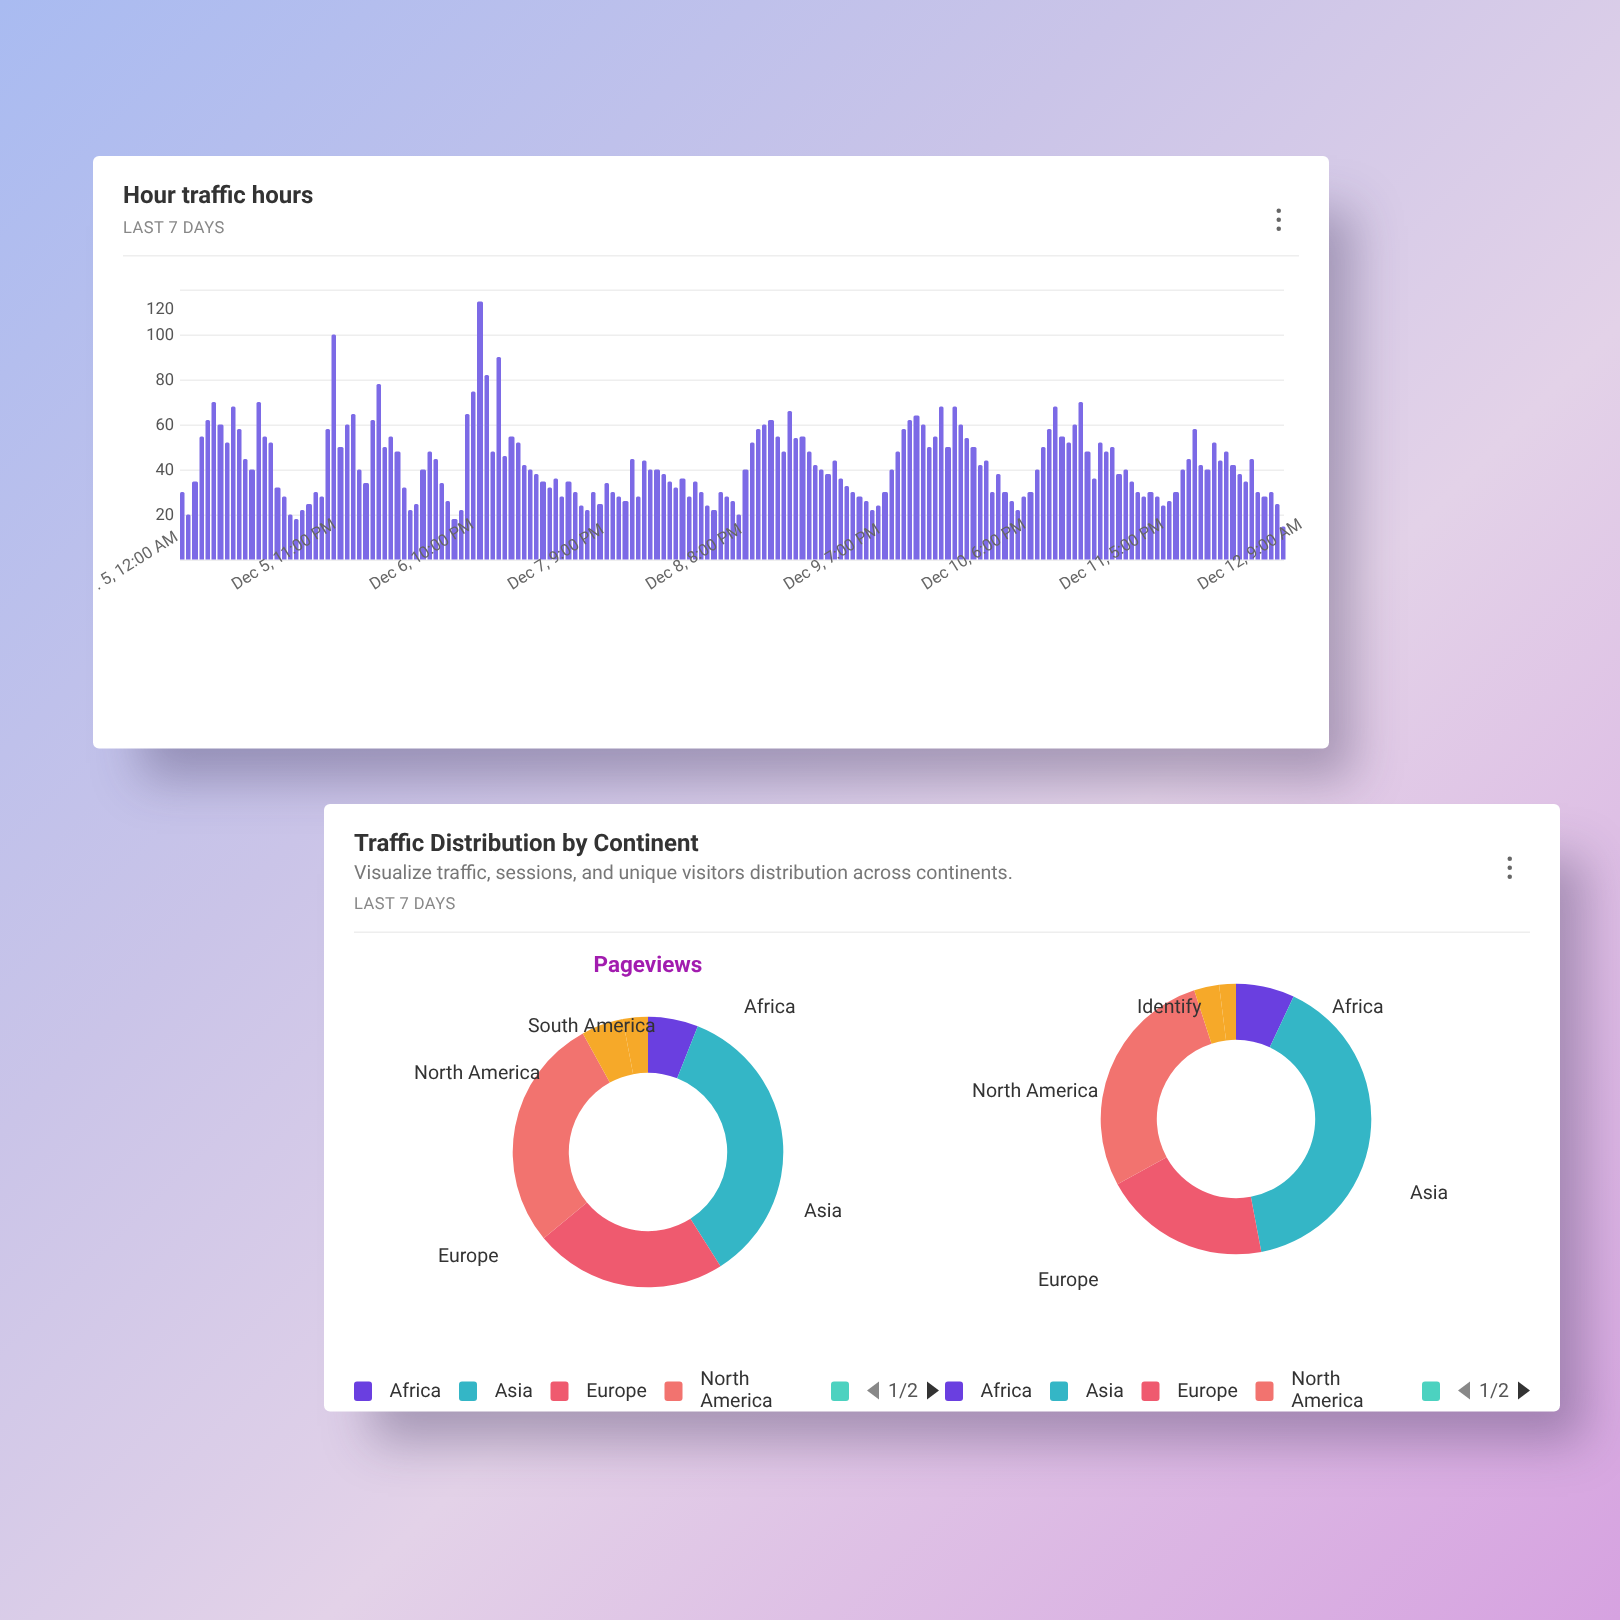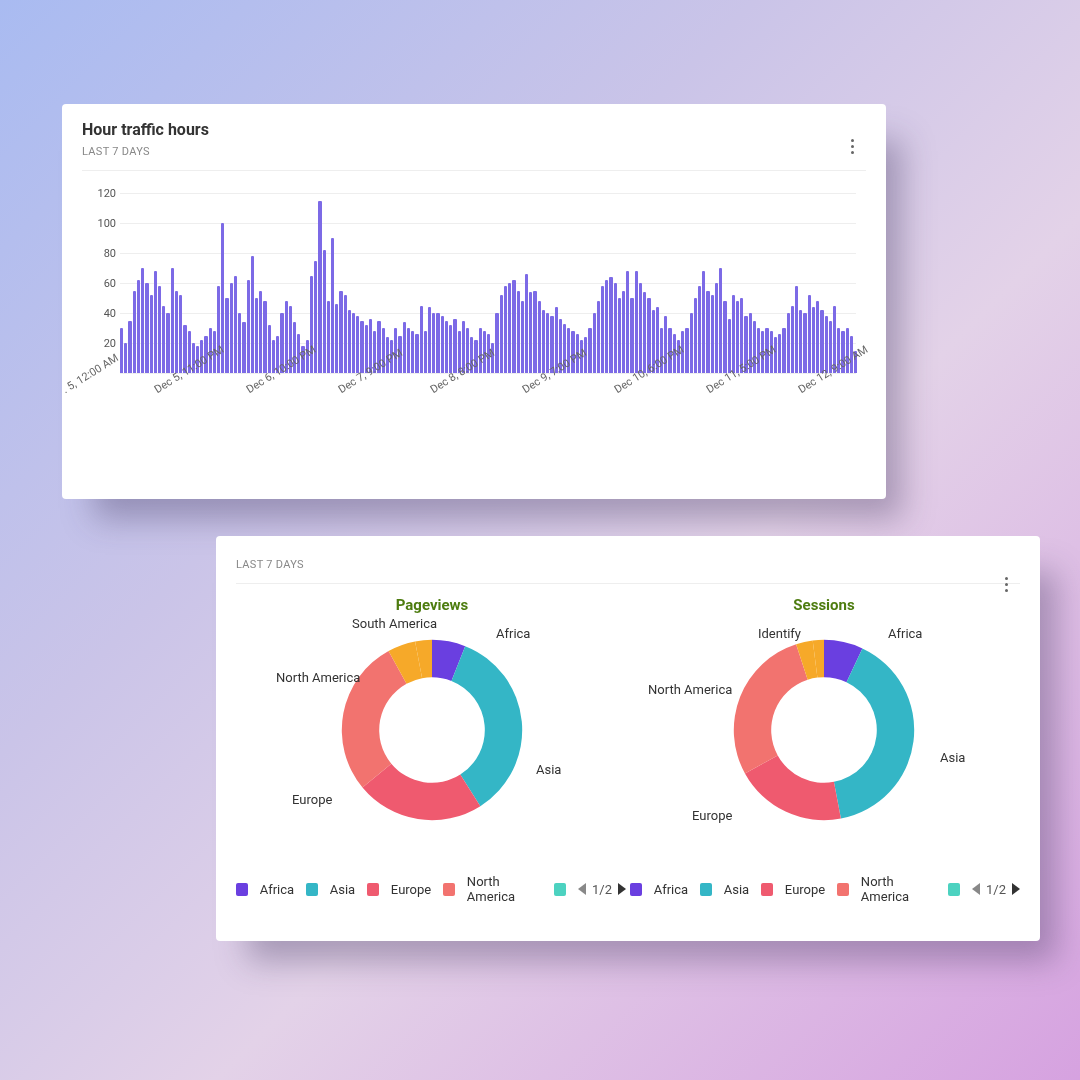--- a/index.html
+++ b/index.html
@@ -39,21 +39,21 @@
   .bars .b  { flex:1 1 0; background:#7c6ae6; border-radius:1px 1px 0 0; }
   .x-axis   { position:absolute; left:38px; right:10px; top:186px; height:60px; }
   .x-axis .xt{ position:absolute; font-size:11px; color:#666; transform:rotate(-32deg);
                transform-origin:left top; white-space:nowrap; }
   .x-title  { position:absolute; left:0; right:0; bottom:-6px; text-align:center;
               font-size:12px; color:#666; }
 
   
   .donut-row { display:flex; margin-top:8px; height:280px; }
   .donut-col { flex:1 1 0; position:relative; }
-  .donut-title{ text-align:center; font-weight:700; font-size:15px; color:#4d7c0f; margin-top:4px; }
+  .donut-title{ text-align:center; font-weight:700; font-size:15px; color:#a21caf; margin-top:4px; }
   svg.donut  { display:block; margin:6px auto 0 auto; }
   .donut-label{ position:absolute; font-size:13px; color:#333; white-space:nowrap; }
 
   
   .legend-row{ display:flex; gap:4px; margin-top:2px; }
   .legend-half{ flex:1 1 0; display:flex; align-items:center; gap:12px; font-size:13px; color:#333; }
   .sw        { width:13px; height:13px; border-radius:2px; display:inline-block; }
   .pager     { display:flex; align-items:center; gap:6px; color:#555; font-size:13px; }
   .arrow     { width:0; height:0; display:inline-block; }
   .arrow.l   { border-top:6px solid transparent; border-bottom:6px solid transparent; border-right:8px solid #888; }
@@ -73,21 +73,21 @@
       </div>
   </div>
 
   <div class="bar-area">
     <div class="y-axis" id="y-axis">
         <div class="tick" style="top: 150px;">20</div>
         <div class="tick" style="top: 120px;">40</div>
         <div class="tick" style="top: 90px;">60</div>
         <div class="tick" style="top: 60px;">80</div>
         <div class="tick" style="top: 30px;">100</div>
-        <div class="tick" style="top: 0px;">120</div>
+        <div class="tick" style="top: 13px;">120</div>
       </div>
     <div class="grid" id="grid">
         <div class="gl" style="top: 150px;"></div>
         <div class="gl" style="top: 120px;"></div>
         <div class="gl" style="top: 90px;"></div>
         <div class="gl" style="top: 60px;"></div>
         <div class="gl" style="top: 30px;"></div>
         <div class="gl" style="top: 0px;"></div>
         <div class="gl" style="top: 180px;"></div>
       </div>
@@ -277,20 +277,22 @@
         <div class="xt" style="left: 62.5%; top: 6px; margin-left: -60px;">Dec 9, 7:00 PM</div>
         <div class="xt" style="left: 75%; top: 6px; margin-left: -60px;">Dec 10, 6:00 PM</div>
         <div class="xt" style="left: 87.5%; top: 6px; margin-left: -60px;">Dec 11, 5:00 PM</div>
         <div class="xt" style="left: 100%; top: 6px; margin-left: -60px;">Dec 12, 9:00 AM</div>
       </div>
   </div>
 </div>
 
 <div class="card card2">
   <div class="card-head">
+    <div class="card-title">Traffic Distribution by Continent</div>
+    <div class="card-sub">Visualize traffic, sessions, and unique visitors distribution across continents.</div>
     <div class="card-range">LAST 7 DAYS</div>
     <div class="menu-dots">
         <span></span>
         <span></span>
         <span></span>
       </div>
   </div>
 
   <div class="donut-row">
     <div class="donut-col">
@@ -300,24 +302,23 @@
           <path d="M 130.1862133201436 23.758328157163376 A 82 82 0 0 1 143.93779718827776 169.2348898911652 L 125.71968615899186 140.52774042409672 A 48 48 0 0 0 117.66997852886453 55.37072867736393 Z" fill="#34b6c6"></path>
           <path d="M 143.93779718827776 169.2348898911652 A 82 82 0 0 1 36.817914092385315 152.2687671593926 L 63.01536434676214 130.59635150793713 A 48 48 0 0 0 125.71968615899186 140.52774042409672 Z" fill="#ef5a6f"></path>
           <path d="M 36.817914092385315 152.2687671593926 A 82 82 0 0 1 60.49619872365928 28.14285223640323 L 76.87582364311763 57.93727935789457 A 48 48 0 0 0 63.01536434676214 130.59635150793713 Z" fill="#f2736f"></path>
           <path d="M 60.49619872365928 28.14285223640323 A 82 82 0 0 1 84.63473220397051 19.452445440247544 L 91.00569689988518 52.85021196502295 A 48 48 0 0 0 76.87582364311763 57.93727935789457 Z" fill="#f6a929"></path>
           <path d="M 84.63473220397051 19.452445440247544 A 82 82 0 0 1 99.99999999999999 18 L 99.99999999999999 52 A 48 48 0 0 0 91.00569689988518 52.85021196502295 Z" fill="#f6a929"></path>
         </svg>
       <div class="donut-label" style="left:260px; top:34px;">Africa</div>
       <div class="donut-label" style="left:300px; top:170px;">Asia</div>
       <div class="donut-label" style="left:56px;  top:200px;">Europe</div>
       <div class="donut-label" style="left:40px;  top:78px;">North America</div>
-      <div class="donut-label" style="left:116px; top:24px;text-align:center;">South America</div>
+      <div class="donut-label" style="left:116px; top:47px;text-align:center;">South America</div>
     </div>
     <div class="donut-col">
-      <div class="donut-title">Sessions</div>
       <svg class="donut" id="donut-ss" width="220" height="220" viewBox="0 0 200 200">
           <path d="M 100 18 A 82 82 0 0 1 134.91390190833596 25.804181697786404 L 120.4374059951235 56.56830148163107 A 48 48 0 0 0 100 52 Z" fill="#6a3fe0"></path>
           <path d="M 134.91390190833596 25.804181697786404 A 82 82 0 0 1 115.36526779602941 180.54755455975248 L 108.99430310011478 147.14978803497706 A 48 48 0 0 0 120.4374059951235 56.56830148163107 Z" fill="#34b6c6"></path>
           <path d="M 115.36526779602941 180.54755455975248 A 82 82 0 0 1 28.1428522364032 139.50380127634068 L 57.93727935789456 123.12417635688234 A 48 48 0 0 0 108.99430310011478 147.14978803497706 Z" fill="#ef5a6f"></path>
           <path d="M 28.1428522364032 139.50380127634068 A 82 82 0 0 1 74.6606064612543 22.013365663797416 L 85.16718427000252 54.34928721783263 A 48 48 0 0 0 57.93727935789456 123.12417635688234 Z" fill="#f2736f"></path>
           <path d="M 74.6606064612543 22.013365663797416 A 82 82 0 0 1 89.72267484772709 18.646594492212813 L 93.98400478891342 52.378494336905064 A 48 48 0 0 0 85.16718427000252 54.34928721783263 Z" fill="#f6a929"></path>
           <path d="M 89.72267484772709 18.646594492212813 A 82 82 0 0 1 99.99999999999999 18 L 99.99999999999999 52 A 48 48 0 0 0 93.98400478891342 52.378494336905064 Z" fill="#f6a929"></path>
         </svg>
       <div class="donut-label" style="left:260px; top:34px;">Africa</div>
       <div class="donut-label" style="left:312px; top:158px;">Asia</div>

